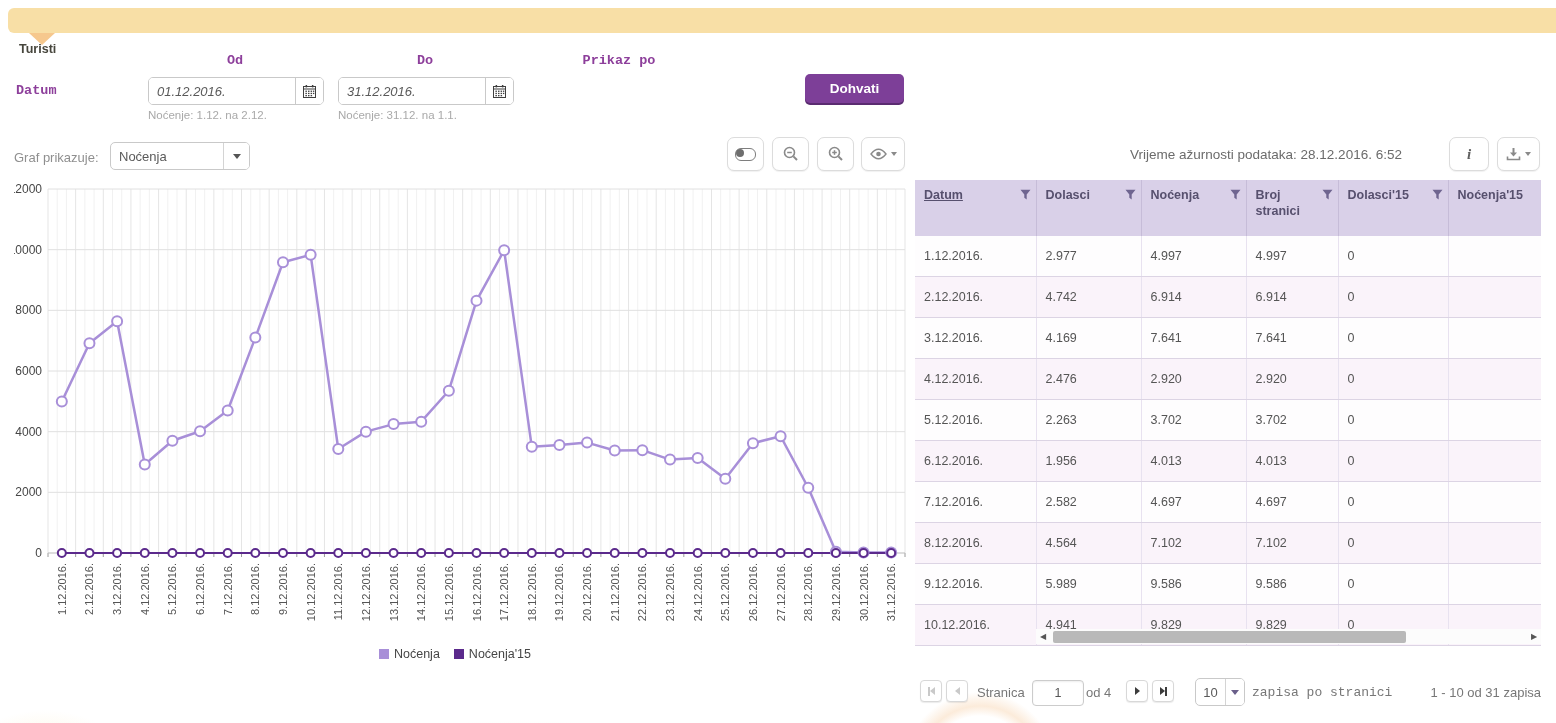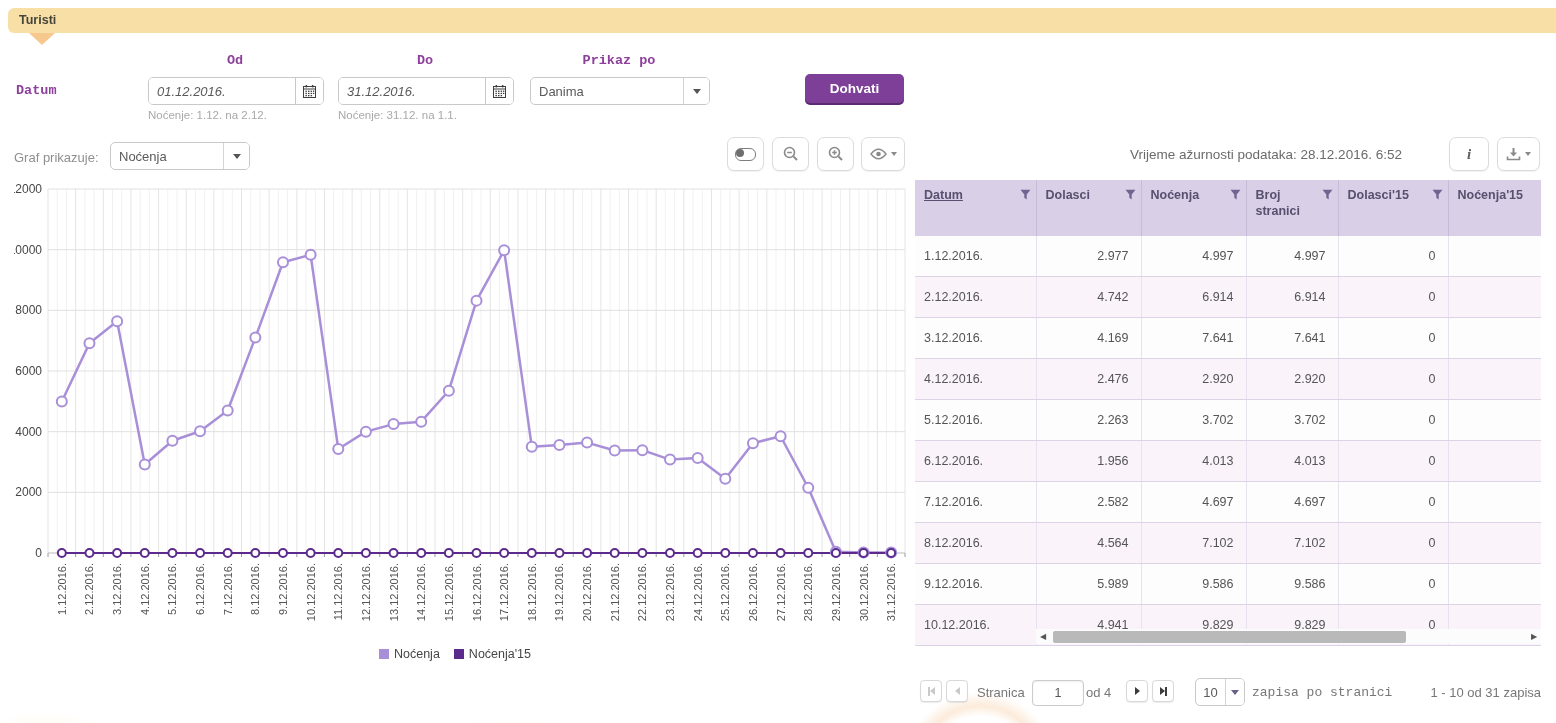--- a/index.html
+++ b/index.html
@@ -8,21 +8,21 @@
   
   .blob{position:absolute;border-radius:50%;pointer-events:none;}
   .b1{left:150px;top:688px;width:740px;height:230px;background:radial-gradient(ellipse closest-side,rgba(250,240,168,.8),rgba(250,240,168,0) 72%);}
   .b2{left:880px;top:668px;width:200px;height:200px;background:radial-gradient(circle closest-side,rgba(252,230,205,.0) 52%,rgba(249,219,188,.55) 62%,rgba(249,219,188,0) 76%);}
   .b3{left:1050px;top:700px;width:280px;height:280px;background:radial-gradient(circle closest-side,rgba(249,221,190,.75),rgba(249,221,190,0) 74%);}
   .b4{left:1360px;top:686px;width:340px;height:340px;background:radial-gradient(circle closest-side,rgba(249,220,189,.95),rgba(249,220,189,.55) 58%,rgba(249,220,189,0) 74%);}
   .b5{left:-70px;top:690px;width:230px;height:160px;background:radial-gradient(ellipse closest-side,rgba(250,232,185,.6),rgba(250,232,185,0) 75%);}
 
   
   .topbar{position:absolute;left:8px;top:8px;right:0;height:25px;background:#f8dfa6;border-radius:6px 0 0 6px;}
-  .topbar .tab-label{display:inline-block;padding:5px 0 0 11px;font-size:12.5px;font-weight:bold;color:#47463d;}
+  .topbar .tab-label{display:inline-block;padding:5px 0 0 11px;font-size:12.5px;font-weight:bold;color:#47463d;margin-top:29px;}
   .topbar-pointer{position:absolute;left:29px;top:33px;width:0;height:0;
     border-left:13px solid transparent;border-right:13px solid transparent;border-top:12px solid #f6c88e;}
 
   
   .lbl-purple{color:#8d3f9b;font-weight:bold;font-size:13.5px;font-family:Liberation Mono, monospace;}
   .datum-label{position:absolute;left:16px;top:83px;}
   .grp-label{position:absolute;text-align:center;font-size:13.5px;}
   .od-label{left:148px;top:53px;width:174px;}
   .do-label{left:338px;top:53px;width:174px;}
   .prikaz-label{left:530px;top:53px;width:178px;}
@@ -69,21 +69,21 @@
   .data-table th{height:48px;background:#d9d0e8;color:#57506e;font-size:12.5px;font-weight:bold;text-align:left;
     vertical-align:top;padding:8px 20px 0 9px;position:relative;border-right:1px solid #c6bcd8;line-height:1.25;}
   .data-table th:last-child{border-right:none;}
   .th-label.sorted{text-decoration:underline;}
   .filter-ico{position:absolute;right:5px;top:9px;}
   .data-table td{height:40px;font-size:12.5px;color:#555;border-bottom:1px solid #dcd4e4;border-right:1px solid #e8e2f0;
     padding:0 12px 0 9px;white-space:nowrap;overflow:hidden;}
   .data-table td:last-child{border-right:none;}
   .data-table tbody tr:nth-child(even){background:#faf3fa;}
   .data-table tbody tr:nth-child(odd){background:#fefdfe;}
-  .c-num{text-align:right;}
+  .c-num{text-align:left;}
   .c-date{text-align:left;}
 
   
   .hscroll{position:absolute;left:1036px;top:629px;width:505px;height:15px;display:flex;align-items:center;background:#fcfcfc;}
   .hs-arrow{width:14px;text-align:center;font-size:8px;color:#555;line-height:15px;cursor:pointer;}
   .hs-track{flex:1;height:12px;position:relative;}
   .hs-thumb{position:absolute;left:3px;top:0;width:74%;height:12px;background:#b9b9b9;border-radius:2px;cursor:grab;}
 
   
   .total-table{position:absolute;left:915px;top:645px;width:626px;border-collapse:collapse;table-layout:fixed;}
@@ -174,26 +174,20 @@
             <rect x="10" y="7.8" width="1.3" height="1.3"></rect>
             <rect x="2.4" y="10" width="1.5" height="1.3"></rect>
             <rect x="5" y="10" width="1.5" height="1.3"></rect>
             <rect x="7.6" y="10" width="1.5" height="1.3"></rect>
           </g>
         </svg>
     </button>
   </div>
   <span class="hint hint-do">Noćenje: 31.12. na 1.1.</span>
 
-  <div class="selbox sel-prikaz">
-    <span class="sel-value">Danima</span>
-    <span class="sel-btn">
-        <span class="caret"></span>
-      </span>
-  </div>
 
   <button class="dohvati-btn">Dohvati</button>
 
   <span class="graf-label">Graf prikazuje:</span>
   <div class="selbox sel-graf">
     <span class="sel-value">Noćenja</span>
     <span class="sel-btn">
         <span class="caret"></span>
       </span>
   </div>

